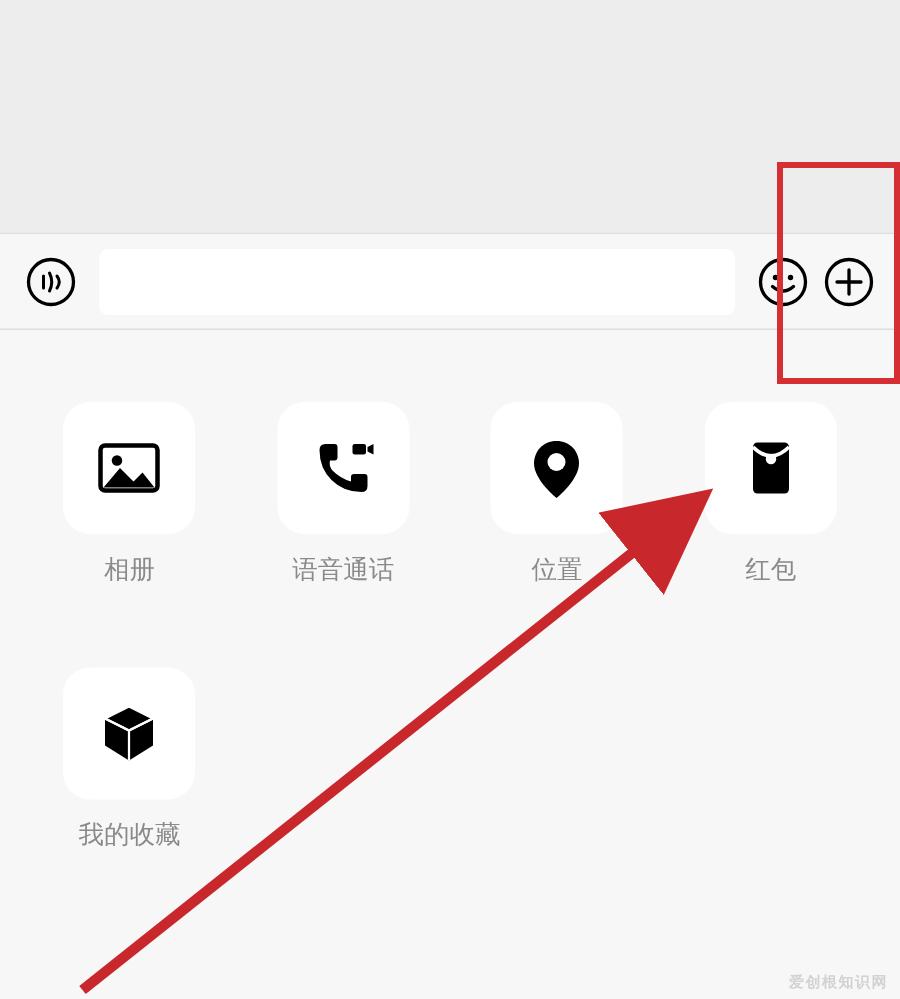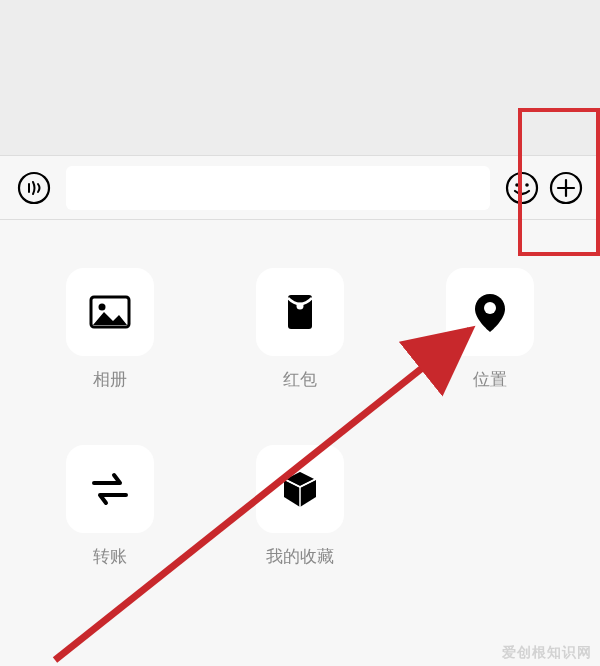--- a/index.html
+++ b/index.html
@@ -44,21 +44,21 @@
       margin: 0 10px;
     }
     .panel {
       height: 446px;
       background: #f7f7f7;
       padding: 48px 30px 0 30px;
       position: relative;
     }
     .grid {
       display: grid;
-      grid-template-columns: repeat(3, 1fr);
+      grid-template-columns: repeat(4, 1fr);
       gap: 54px 30px;
     }
     .grid-item {
       display: flex;
       flex-direction: column;
       align-items: center;
     }
     .tile {
       width: 88px;
       height: 88px;
@@ -88,21 +88,21 @@
       left: 0;
       bottom: 0;
       width: 600px;
       height: 666px;
       pointer-events: none;
     }
     .watermark {
       position: absolute;
       right: 8px;
       bottom: 4px;
-      font-size: 14px;
+      font-size: 10px;
       color: #bbb;
       opacity: 0.6;
       letter-spacing: 1px;
       font-weight: bold;
     }
   </style>
 </head>
 <body>
 
 <div class="chat-area"></div>
@@ -140,51 +140,52 @@
         <svg width="48" height="48" viewBox="0 0 48 48">
           <rect x="5" y="9" width="38" height="30" rx="3" fill="none" stroke="#000" stroke-width="3"></rect>
           <circle cx="16" cy="19" r="3.5" fill="#000"></circle>
           <path d="M7 37 L18 24 L27 33 L33 27 L41 37 Z" fill="#000"></path>
         </svg>
       </div>
       <div class="label">相册</div>
     </div>
 
 
+    <div class="grid-item">
+      <div class="tile">
+        <svg width="48" height="48" viewBox="0 0 48 48">
+          <path d="M12 8 Q8 8 8 12 Q8 24 16 32 Q24 40 36 40 Q40 40 40 36 L40 30 Q40 28 38 28 L31 28 Q29 28 29 30 L29 33 Q22 31 17 26 Q14 23 15 19 L18 19 Q20 19 20 17 L20 10 Q20 8 18 8 Z" fill="#000"></path>
+          <rect x="30" y="8" width="9" height="7" rx="1.5" fill="#000"></rect>
+          <path d="M40 10 L44 8 L44 15 L40 13 Z" fill="#000"></path>
+        </svg>
+      </div>
+      <div class="label">语音通话</div>
+    </div>
+
+    <div class="grid-item">
+      <div class="tile">
+        <svg width="48" height="48" viewBox="0 0 48 48">
+          <path d="M24 6 C15 6 9 13 9 21 C9 32 24 44 24 44 C24 44 39 32 39 21 C39 13 33 6 24 6 Z" fill="#000"></path>
+          <circle cx="24" cy="20" r="6" fill="#fff"></circle>
+        </svg>
+      </div>
+      <div class="label">位置</div>
+    </div>
 
     <div class="grid-item">
       <div class="tile">
         <svg width="48" height="48" viewBox="0 0 48 48">
           <rect x="12" y="7" width="24" height="34" rx="3" fill="#000"></rect>
           <path d="M12 10 Q24 22 36 10" fill="none" stroke="#fff" stroke-width="2.5"></path>
           <circle cx="24" cy="18" r="3.5" fill="#fff"></circle>
         </svg>
       </div>
       <div class="label">红包</div>
     </div>
 
-    <div class="grid-item">
-      <div class="tile">
-        <svg width="48" height="48" viewBox="0 0 48 48">
-          <path d="M24 6 C15 6 9 13 9 21 C9 32 24 44 24 44 C24 44 39 32 39 21 C39 13 33 6 24 6 Z" fill="#000"></path>
-          <circle cx="24" cy="20" r="6" fill="#fff"></circle>
-        </svg>
-      </div>
-      <div class="label">位置</div>
-    </div>
-
-    <div class="grid-item">
-      <div class="tile">
-        <svg width="48" height="48" viewBox="0 0 48 48">
-          <path d="M8 18 L34 18 L28 10" fill="none" stroke="#000" stroke-width="4" stroke-linecap="round" stroke-linejoin="round"></path>
-          <path d="M40 30 L14 30 L20 38" fill="none" stroke="#000" stroke-width="4" stroke-linecap="round" stroke-linejoin="round"></path>
-        </svg>
-      </div>
-      <div class="label">转账</div>
-    </div>
 
 
     <div class="grid-item">
       <div class="tile">
         <svg width="48" height="48" viewBox="0 0 48 48">
           <path d="M24 6 L40 14 L40 32 L24 42 L8 32 L8 14 Z" fill="#000"></path>
           <path d="M24 6 L40 14 L24 22 L8 14 Z" fill="#000" stroke="#fff" stroke-width="1.5"></path>
           <line x1="24" y1="22" x2="24" y2="42" stroke="#fff" stroke-width="1.5"></line>
           <line x1="8" y1="14" x2="24" y2="22" stroke="#fff" stroke-width="1.5"></line>
           <line x1="40" y1="14" x2="24" y2="22" stroke="#fff" stroke-width="1.5"></line>

